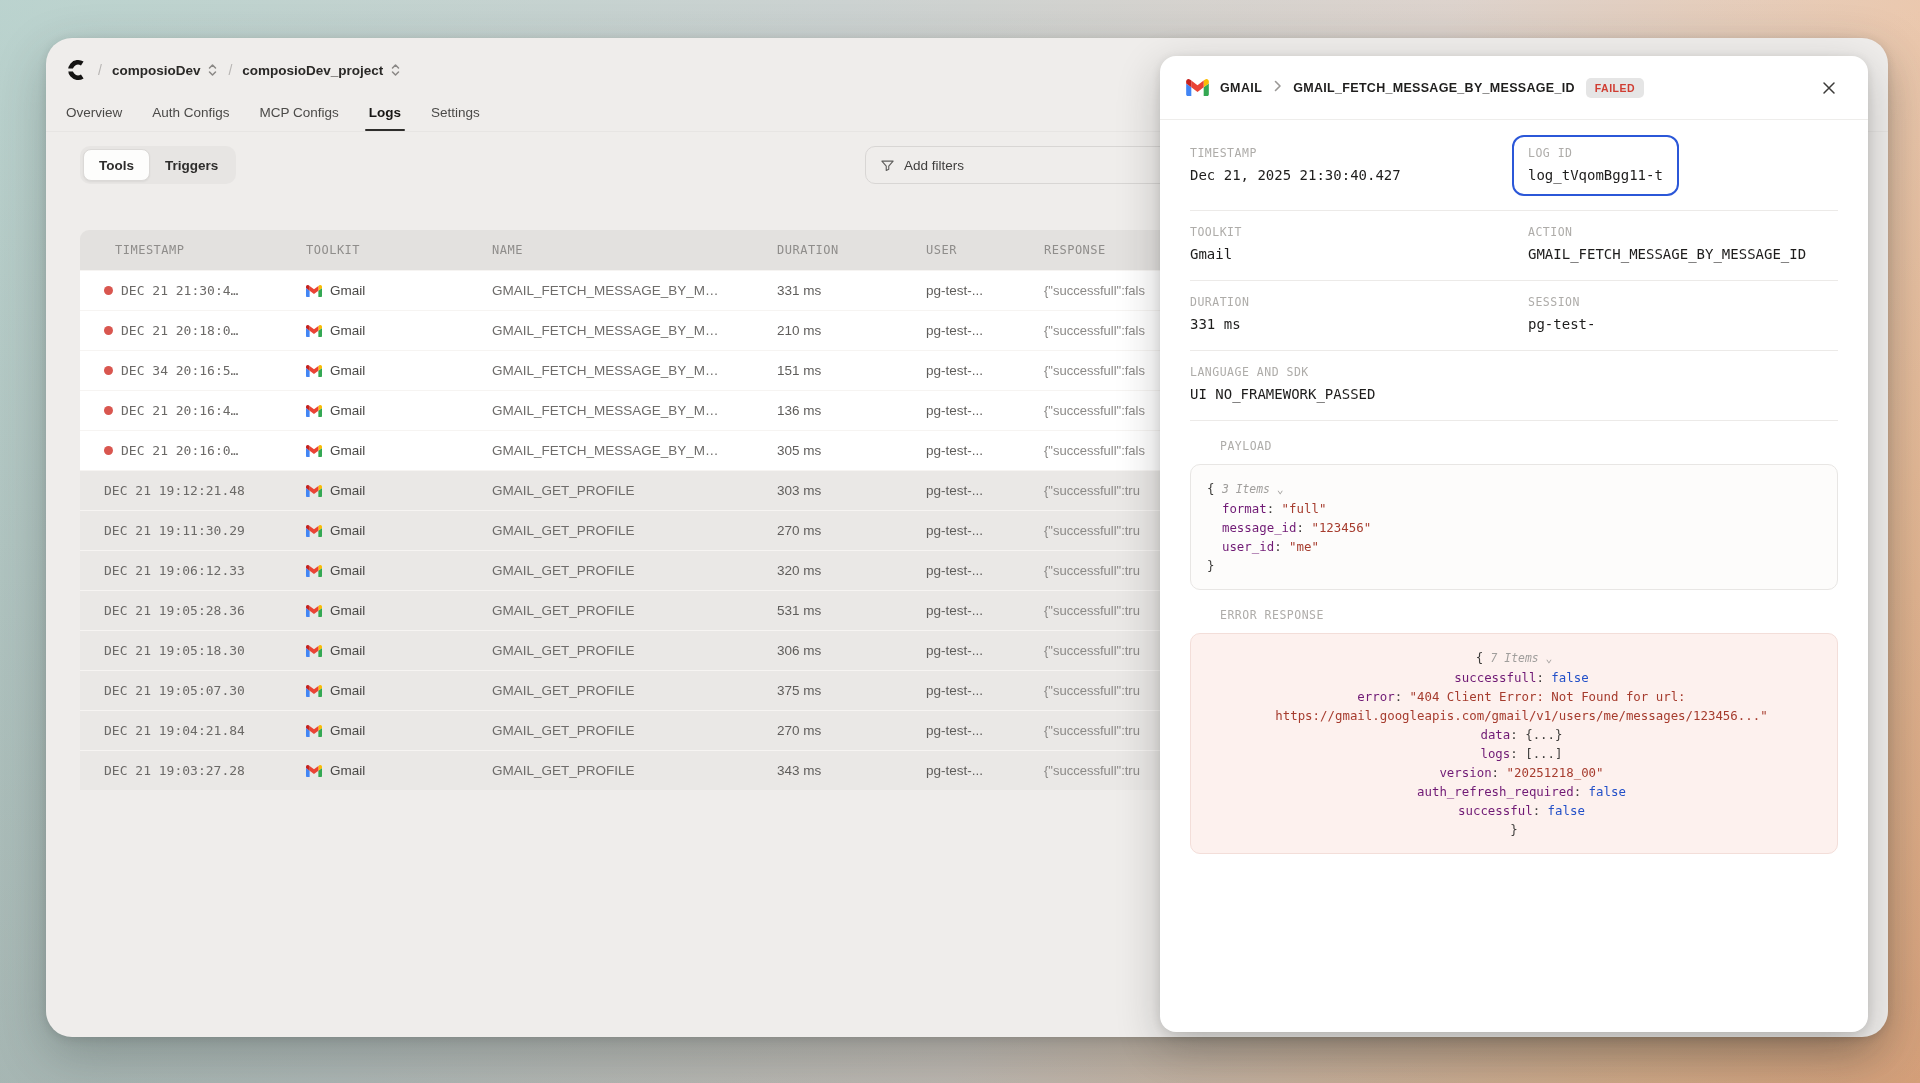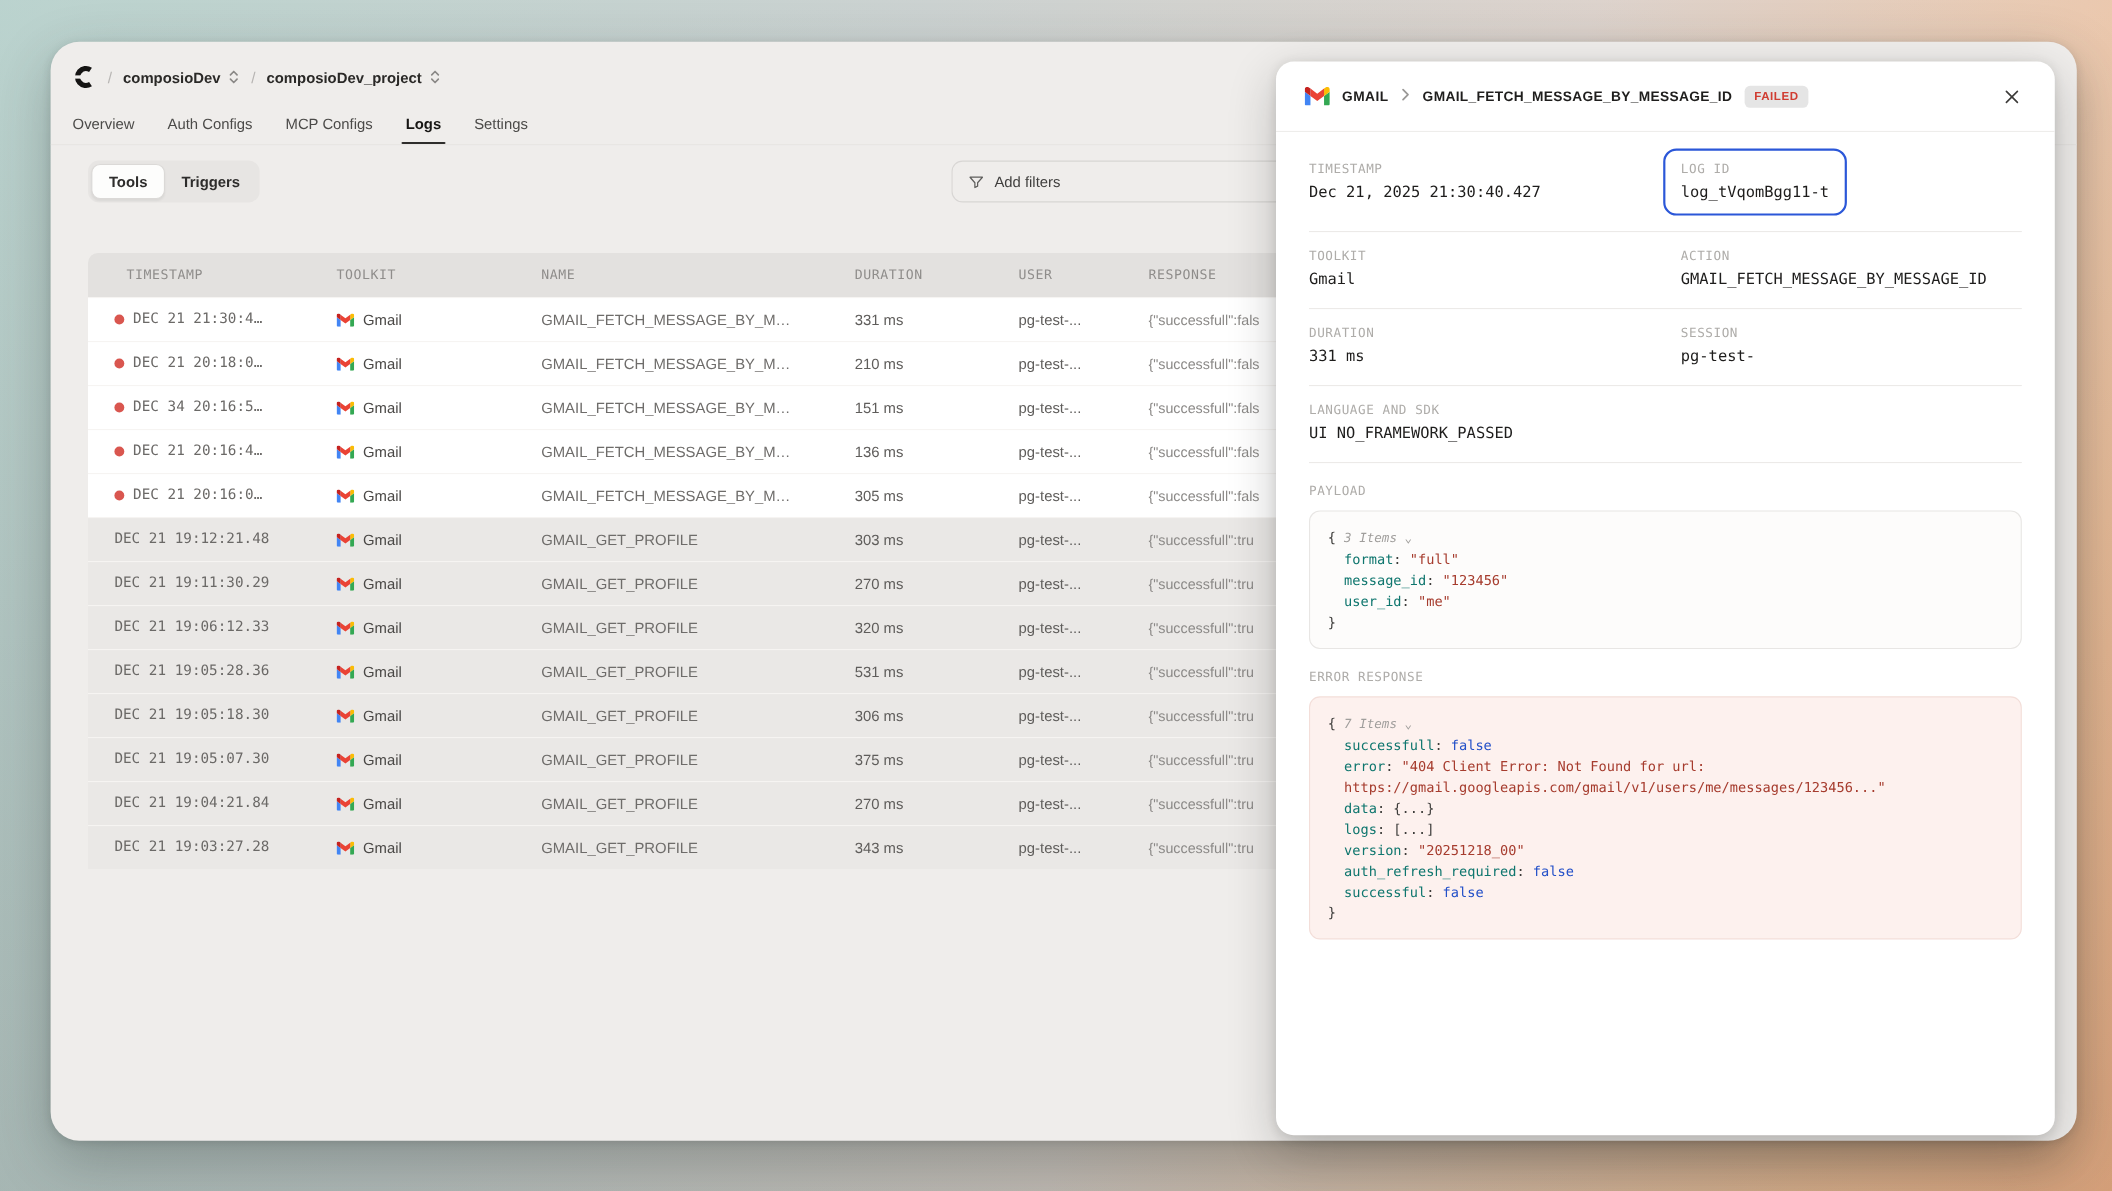--- a/index.html
+++ b/index.html
@@ -78,25 +78,25 @@
   .f-row { display:grid; grid-template-columns:338px 1fr; padding:14px 0 18px; border-bottom:1px solid #eceae8; }
   .f-row:first-child { padding-top:0; }
   .f-label { font-family:"DejaVu Sans Mono", monospace; font-size:11.5px; letter-spacing:.5px; color:#aeaca9; margin-bottom:7px; }
   .f-value { font-family:"DejaVu Sans Mono", monospace; font-size:14px; color:#1e1d1c; }
   .hl-box { display:inline-block; border:2px solid #2b57d8; border-radius:12px; padding:9px 14px 11px; margin:-11px 0 -4px -16px; }
   .blur-block { border-radius:4px; background:linear-gradient(100deg,#e9e9e9 0%,#f8f8f8 35%,#ebebeb 60%,#f5f5f5 100%); filter:blur(4px); }
   .blur-conn { width:135px; height:20px; }
   .blur-user { width:282px; height:38px; margin-top:-4px; }
 
   .sec { padding-top:18px; }
-  .sec-label { font-family:"DejaVu Sans Mono", monospace; font-size:11.5px; letter-spacing:.5px; color:#aeaca9; margin-bottom:11px; }
+  .sec-label { font-family:"DejaVu Sans Mono", monospace; font-size:11.5px; letter-spacing:.5px; color:#aeaca9; margin-bottom:11px;margin-left:30px; }
   .code-box { border:1px solid #e8e6e4; background:#fdfcfb; border-radius:10px; padding:14px 16px; }
-  .code-box.error { background:#fdf1ee; border-color:#f3ded9; }
+  .code-box.error { background:#fdf1ee; border-color:#f3ded9;text-align:center; }
   .code-line { font-family:"DejaVu Sans Mono", monospace; font-size:12.4px; line-height:19px; white-space:pre; }
-  .tk-key { color:#0f766e; }
+  .tk-key { color:#701a75; }
   .tk-str { color:#a63c2e; }
   .tk-bool { color:#2350c8; }
   .tk-punct { color:#3d3c3a; }
   .tk-brace { color:#3d3c3a; }
   .tk-meta { color:#a09e9c; font-style:italic; font-size:11.4px; }
 </style>
 </head>
 <body>
 
 <div class="window">

